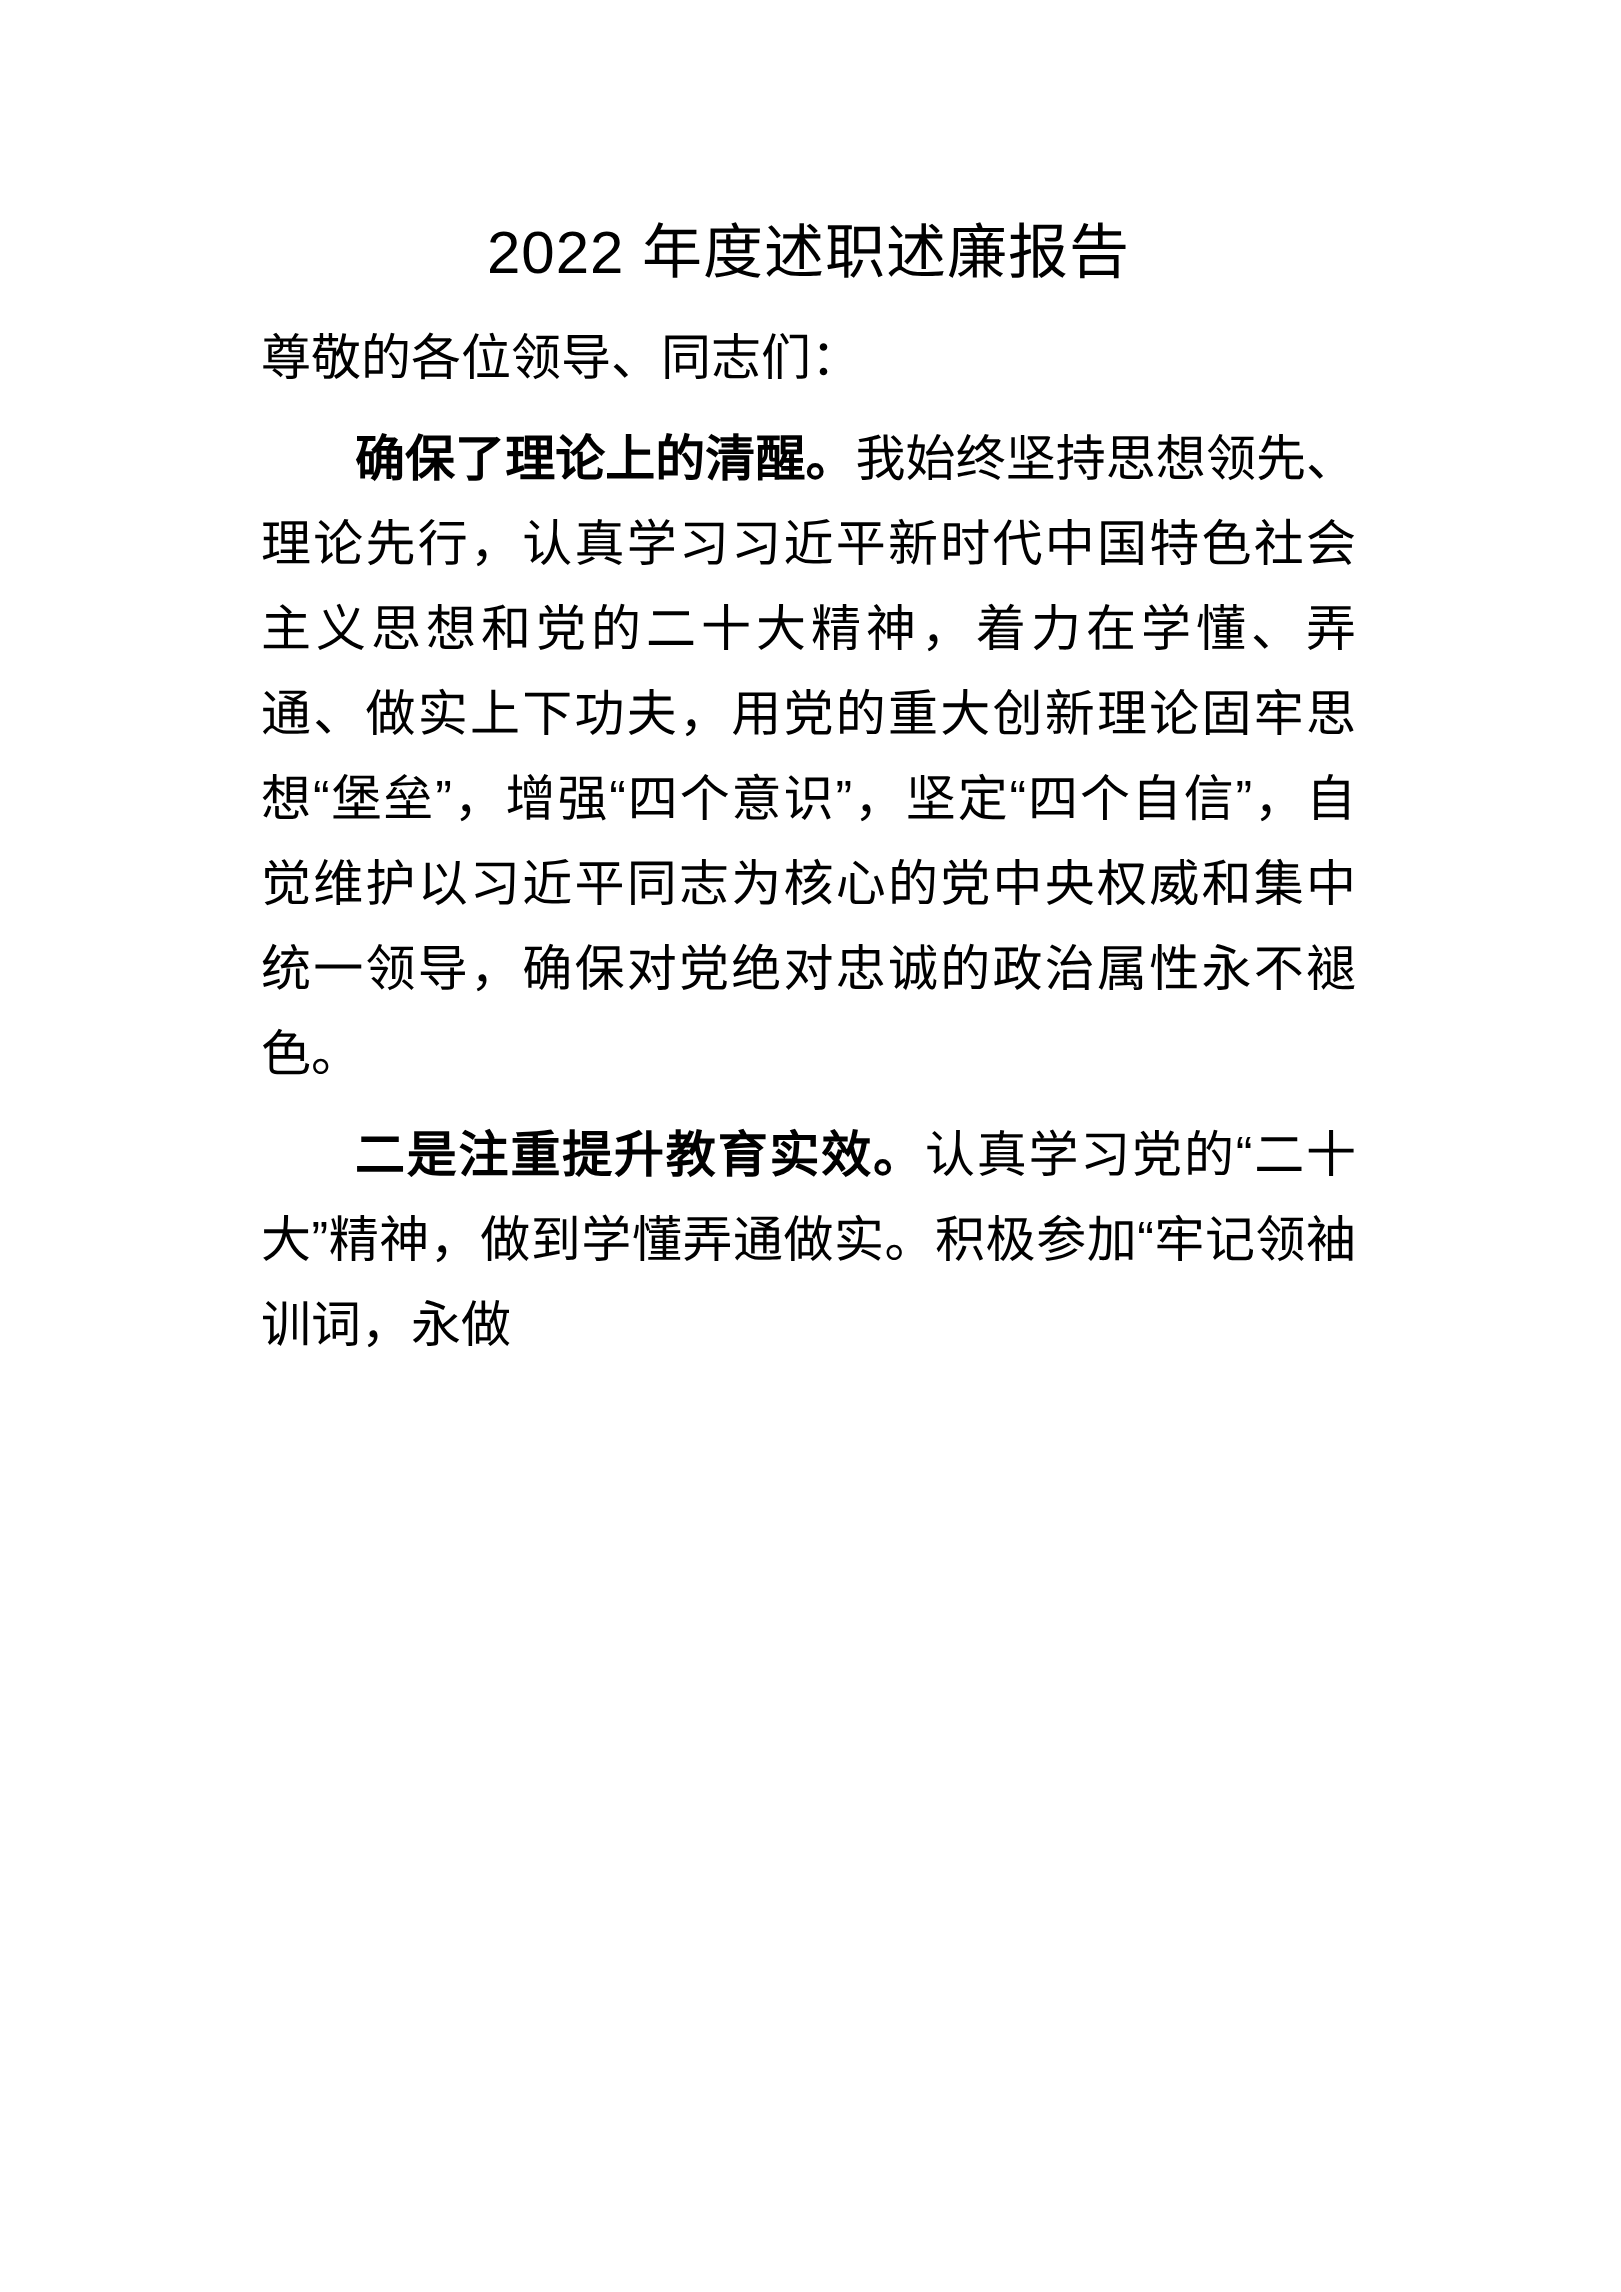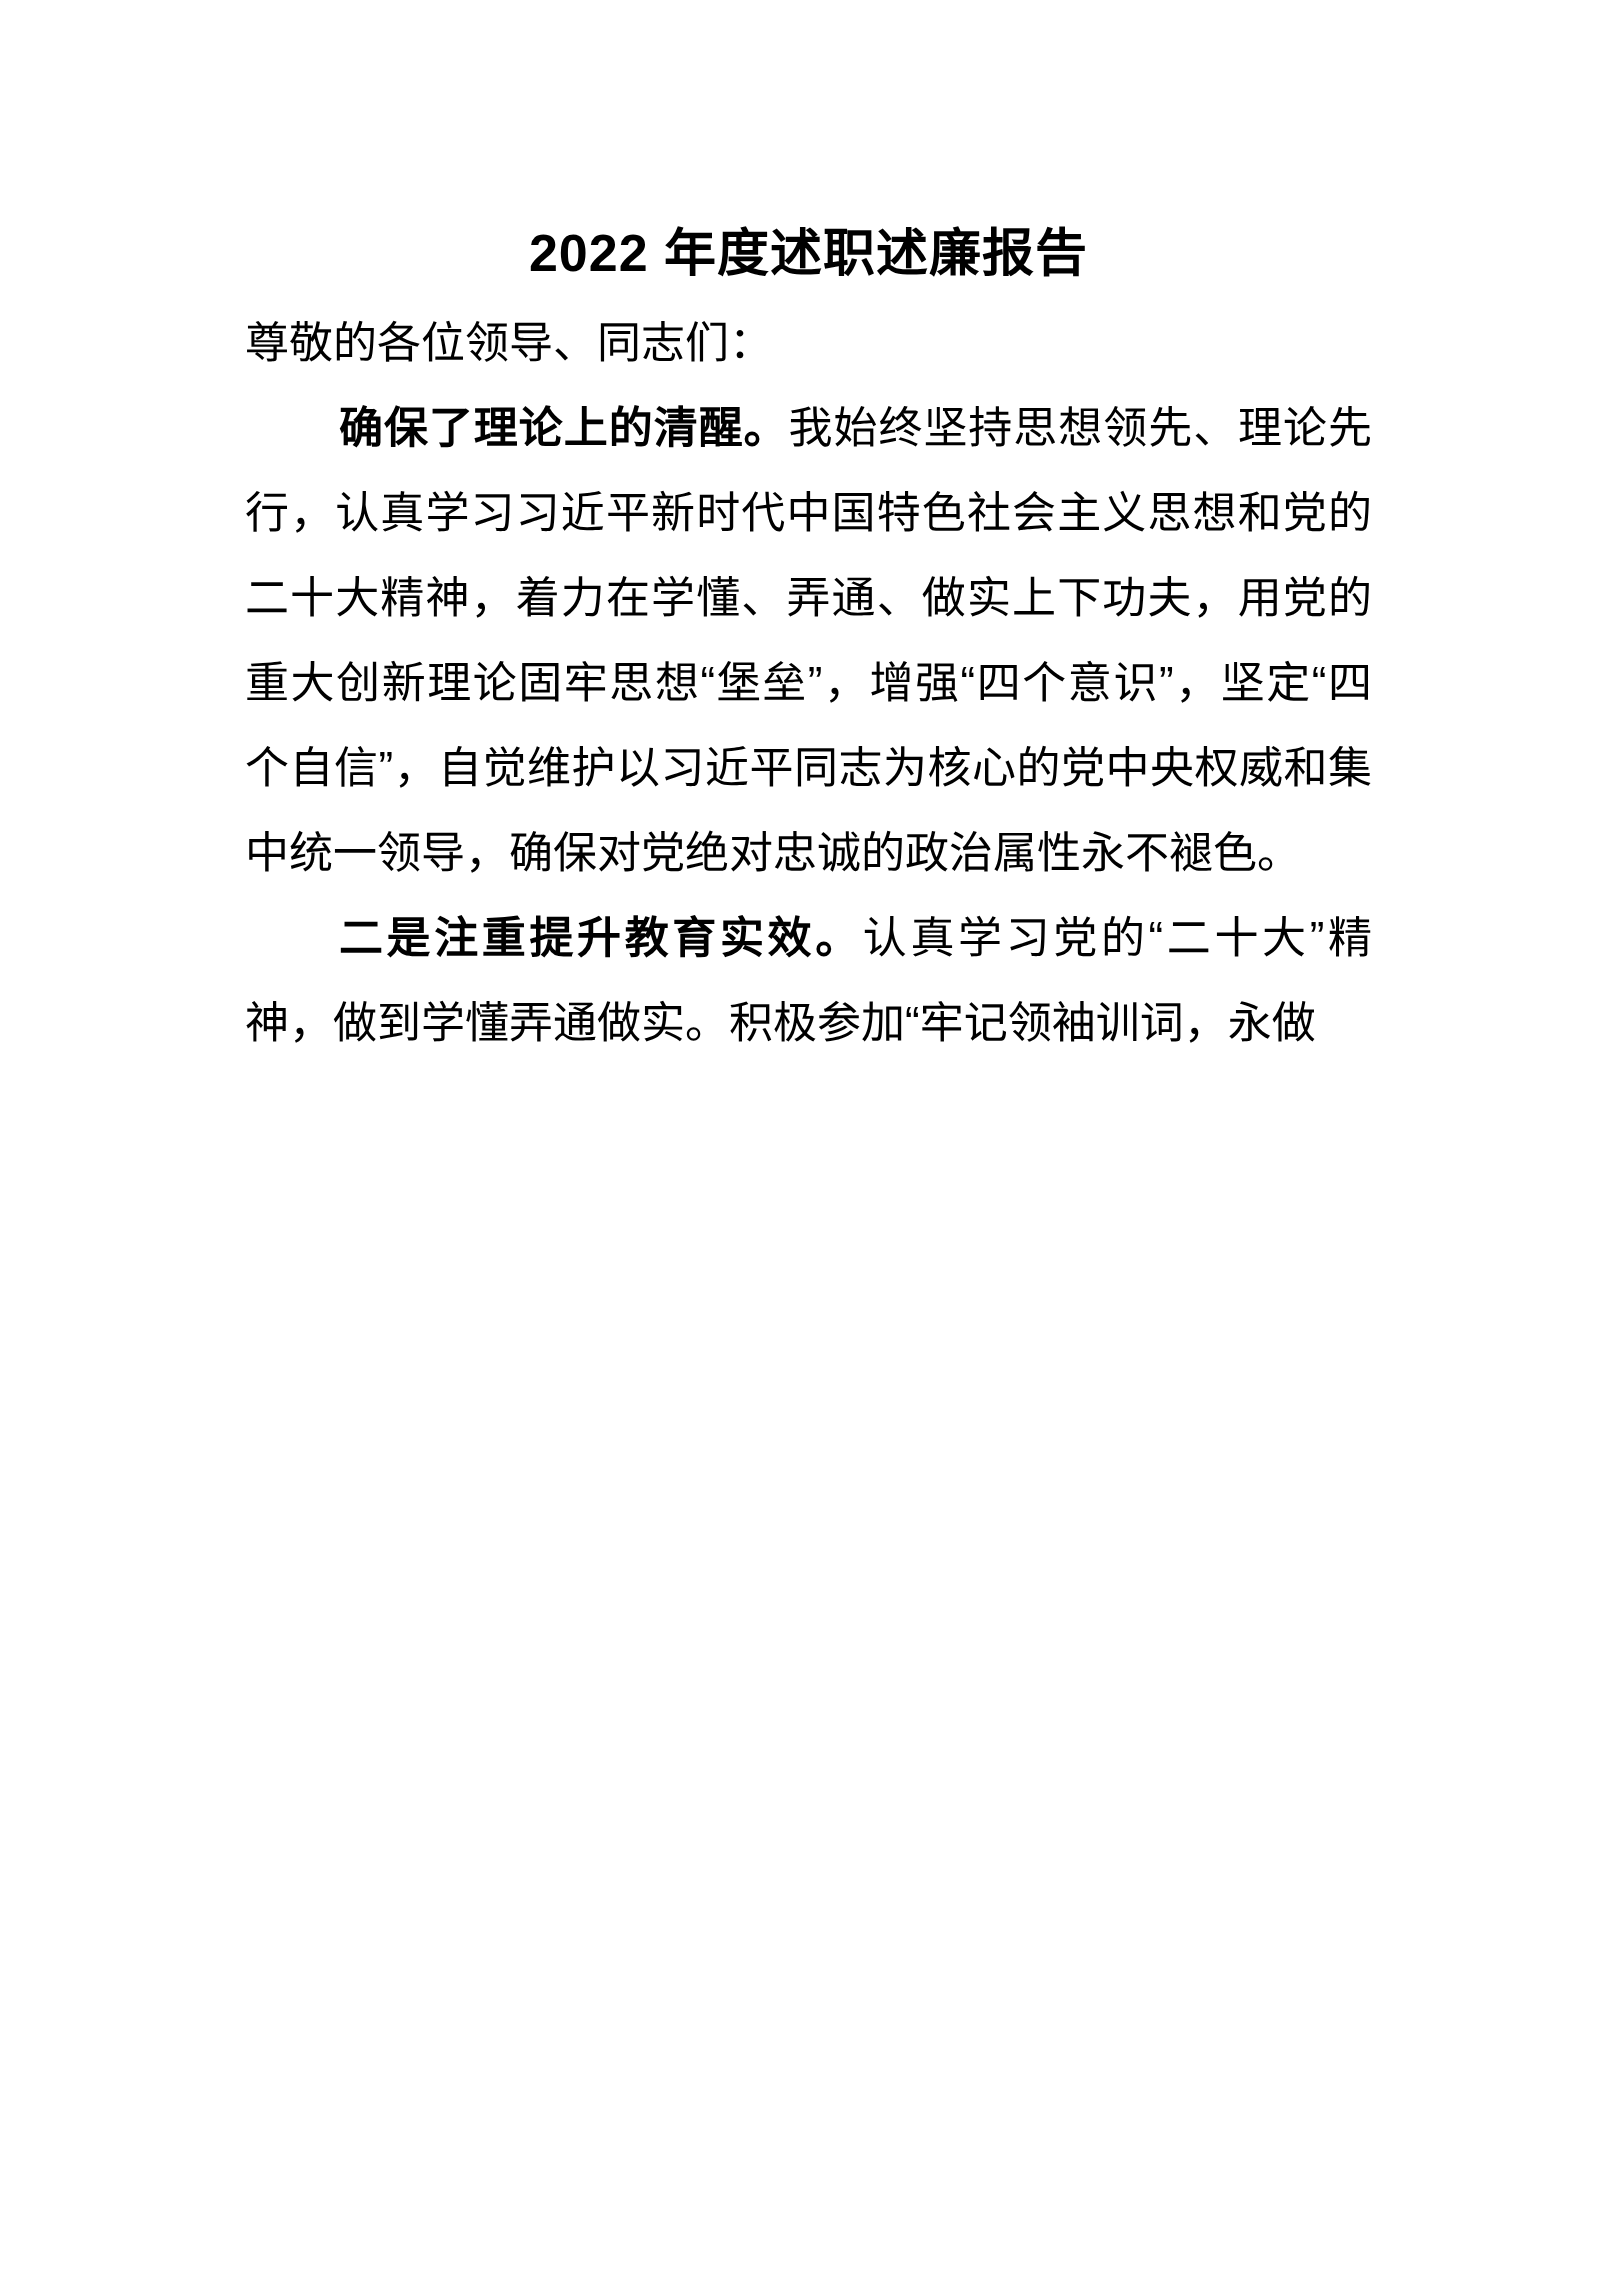--- a/index.html
+++ b/index.html
@@ -13,30 +13,30 @@
     height: 2293px;
     box-sizing: border-box;
     background: #ffffff;
     color: #000000;
     padding: 206px 249px 0 245px;
     font-family: "Liberation Sans", "DejaVu Sans", sans-serif;
     overflow: hidden;
   }
   .doc-title {
     margin: 0;
-    font-size: 52px;
-    font-weight: 700;
+    font-size: 60px;
+    font-weight: 400;
     line-height: 94px;
     text-align: center;
     letter-spacing: 1px;
     white-space: nowrap;
   }
   .para {
-    margin: 0;
-    font-size: 44px;
+    margin: 16px;
+    font-size: 50px;
     line-height: 85px;
     text-align: justify;
     text-justify: inter-ideograph;
     word-break: break-all;
   }
   .indent {
     text-indent: 94px; 
   }
   .heading {
     font-weight: 700;

